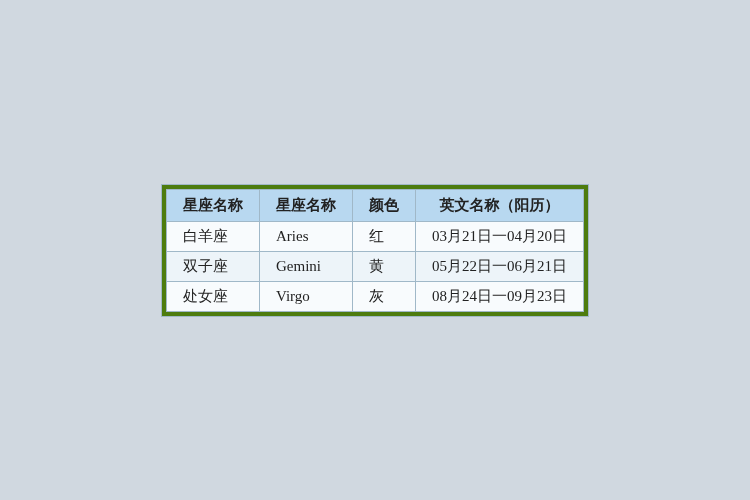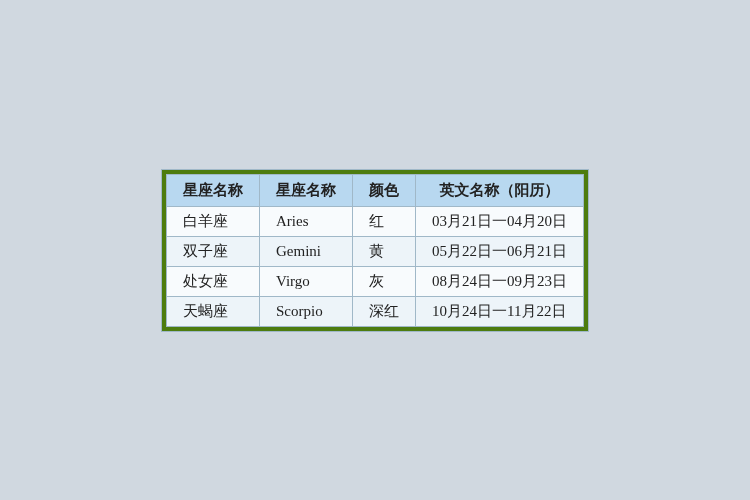--- a/index.html
+++ b/index.html
@@ -81,21 +81,15 @@
           <td>Gemini</td>
           <td>黄</td>
           <td>05月22日一06月21日</td>
         </tr>
         <tr>
           <td>处女座</td>
           <td>Virgo</td>
           <td>灰</td>
           <td>08月24日一09月23日</td>
         </tr>
-        <tr>
-          <td>天蝎座</td>
-          <td>Scorpio</td>
-          <td>深红</td>
-          <td>10月24日一11月22日</td>
-        </tr>
       </tbody>
   </table>
 </div>
 
 </body></html>

